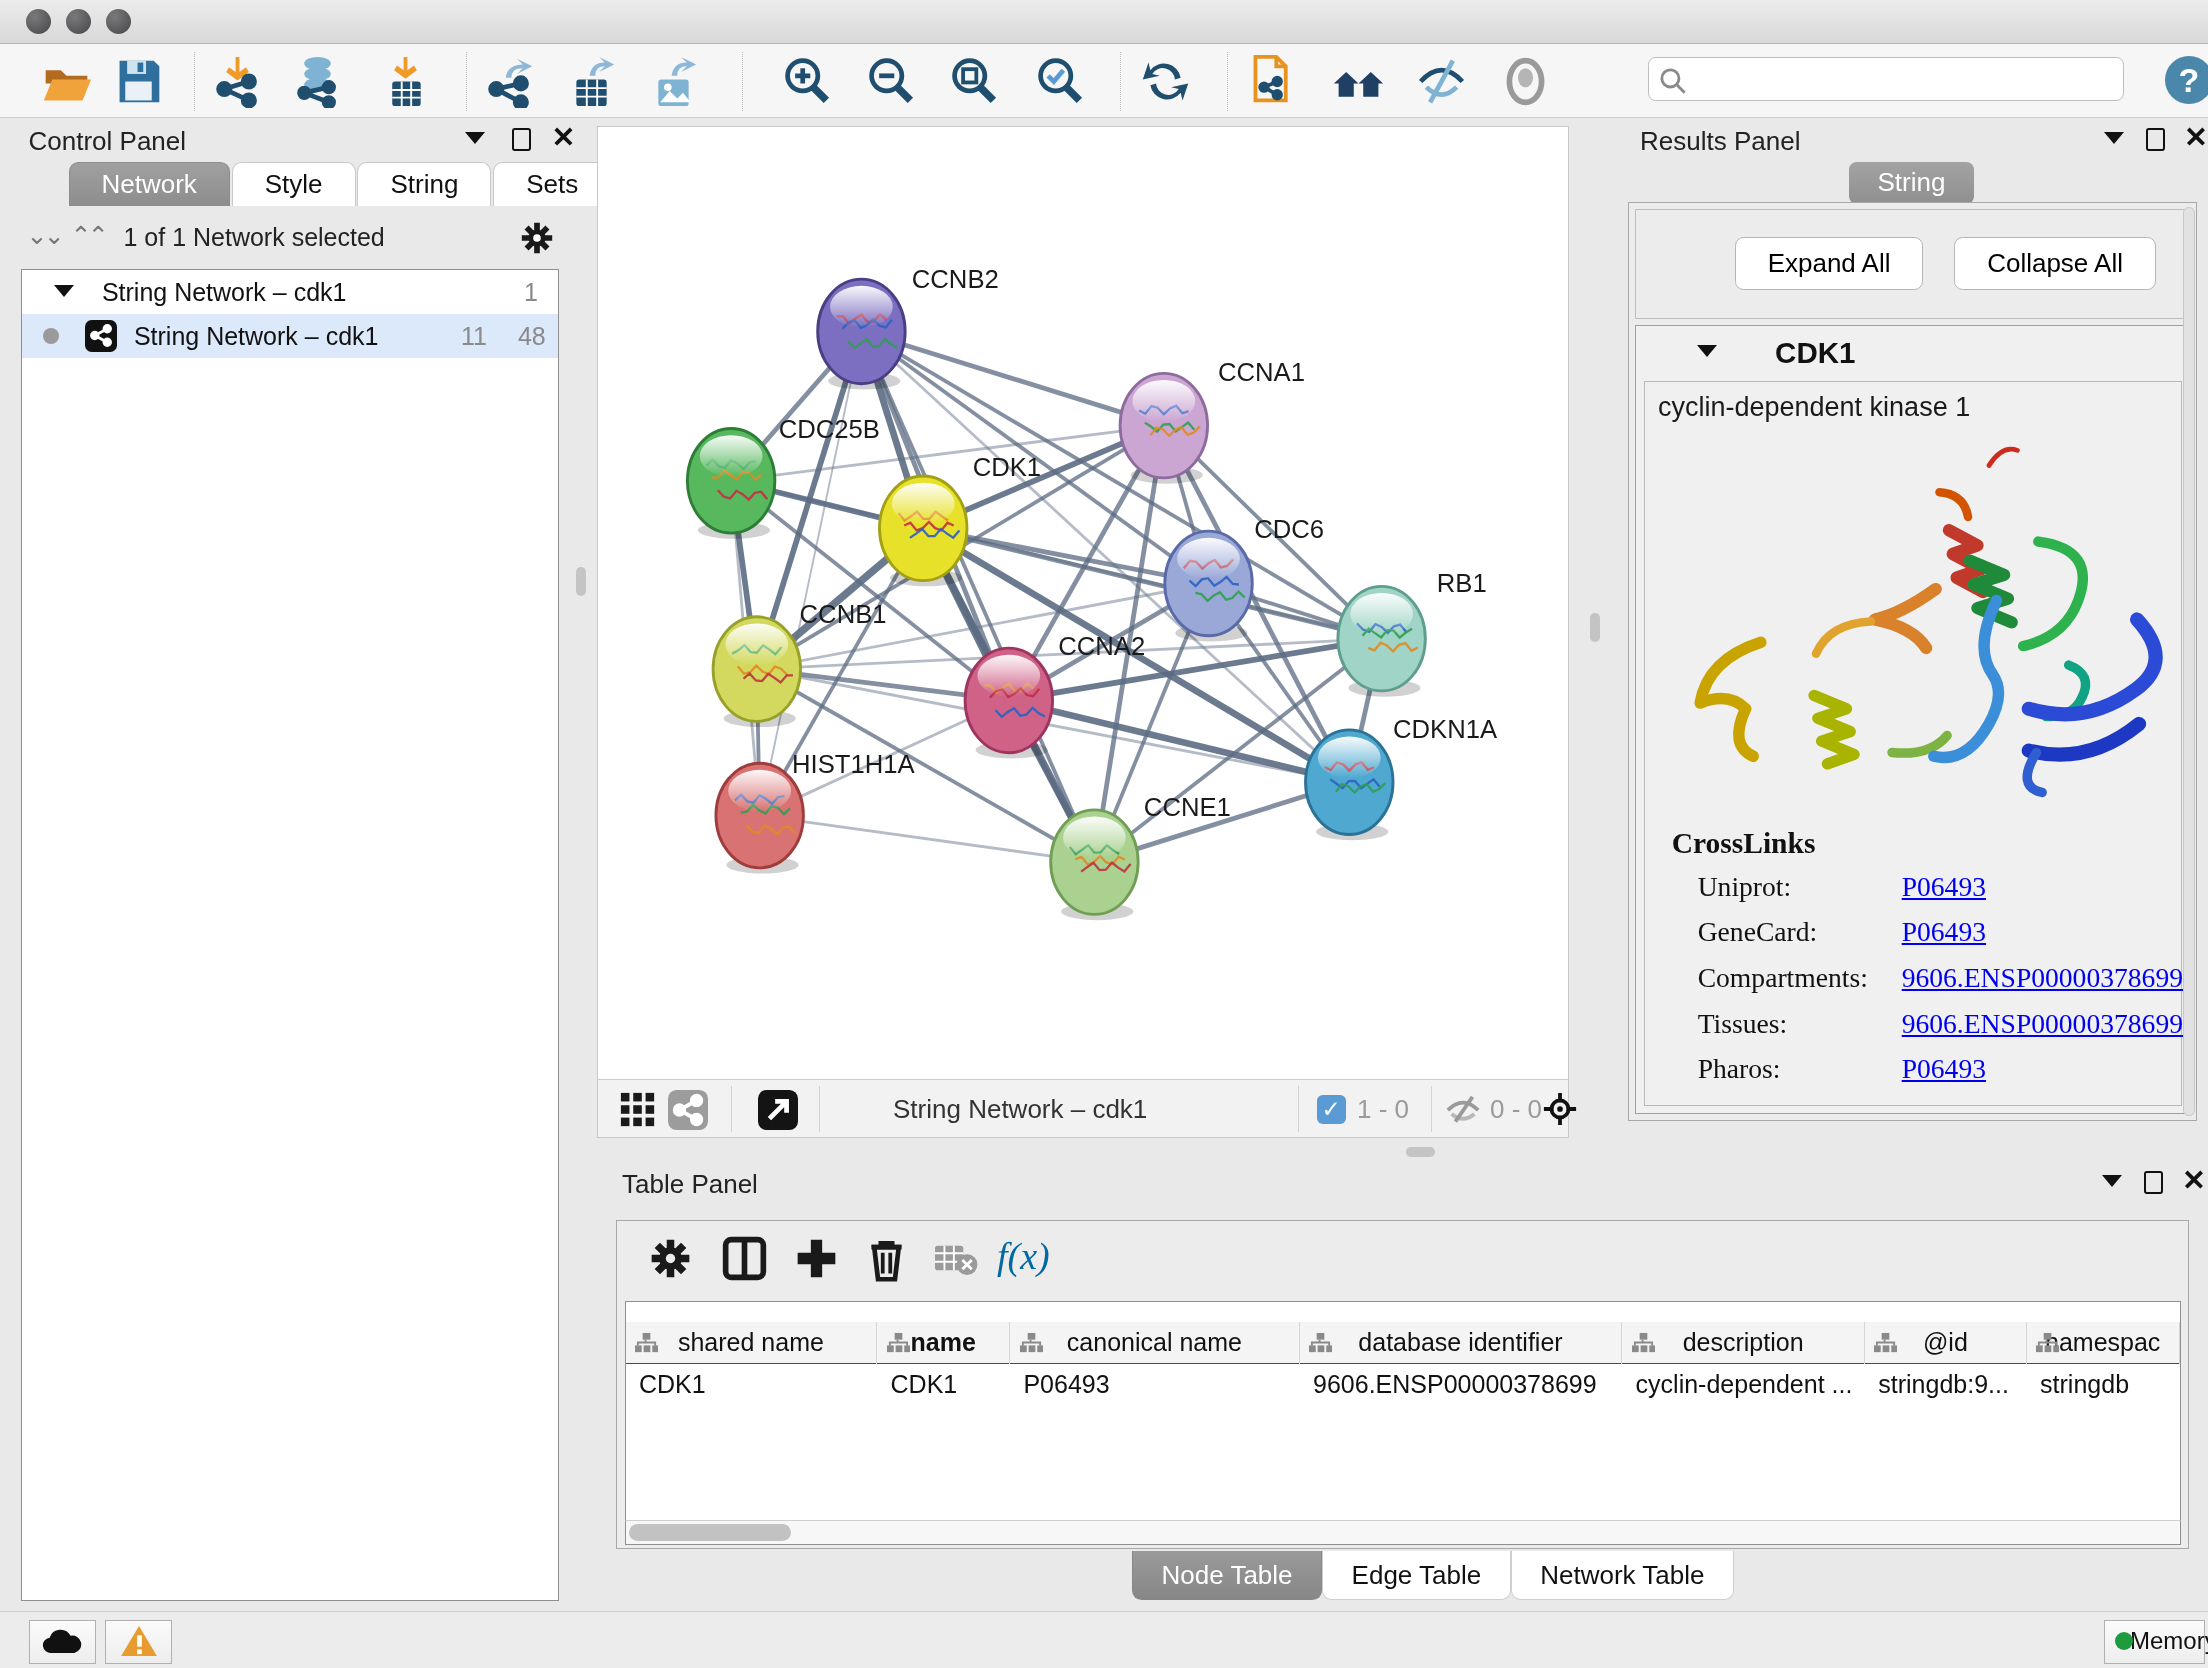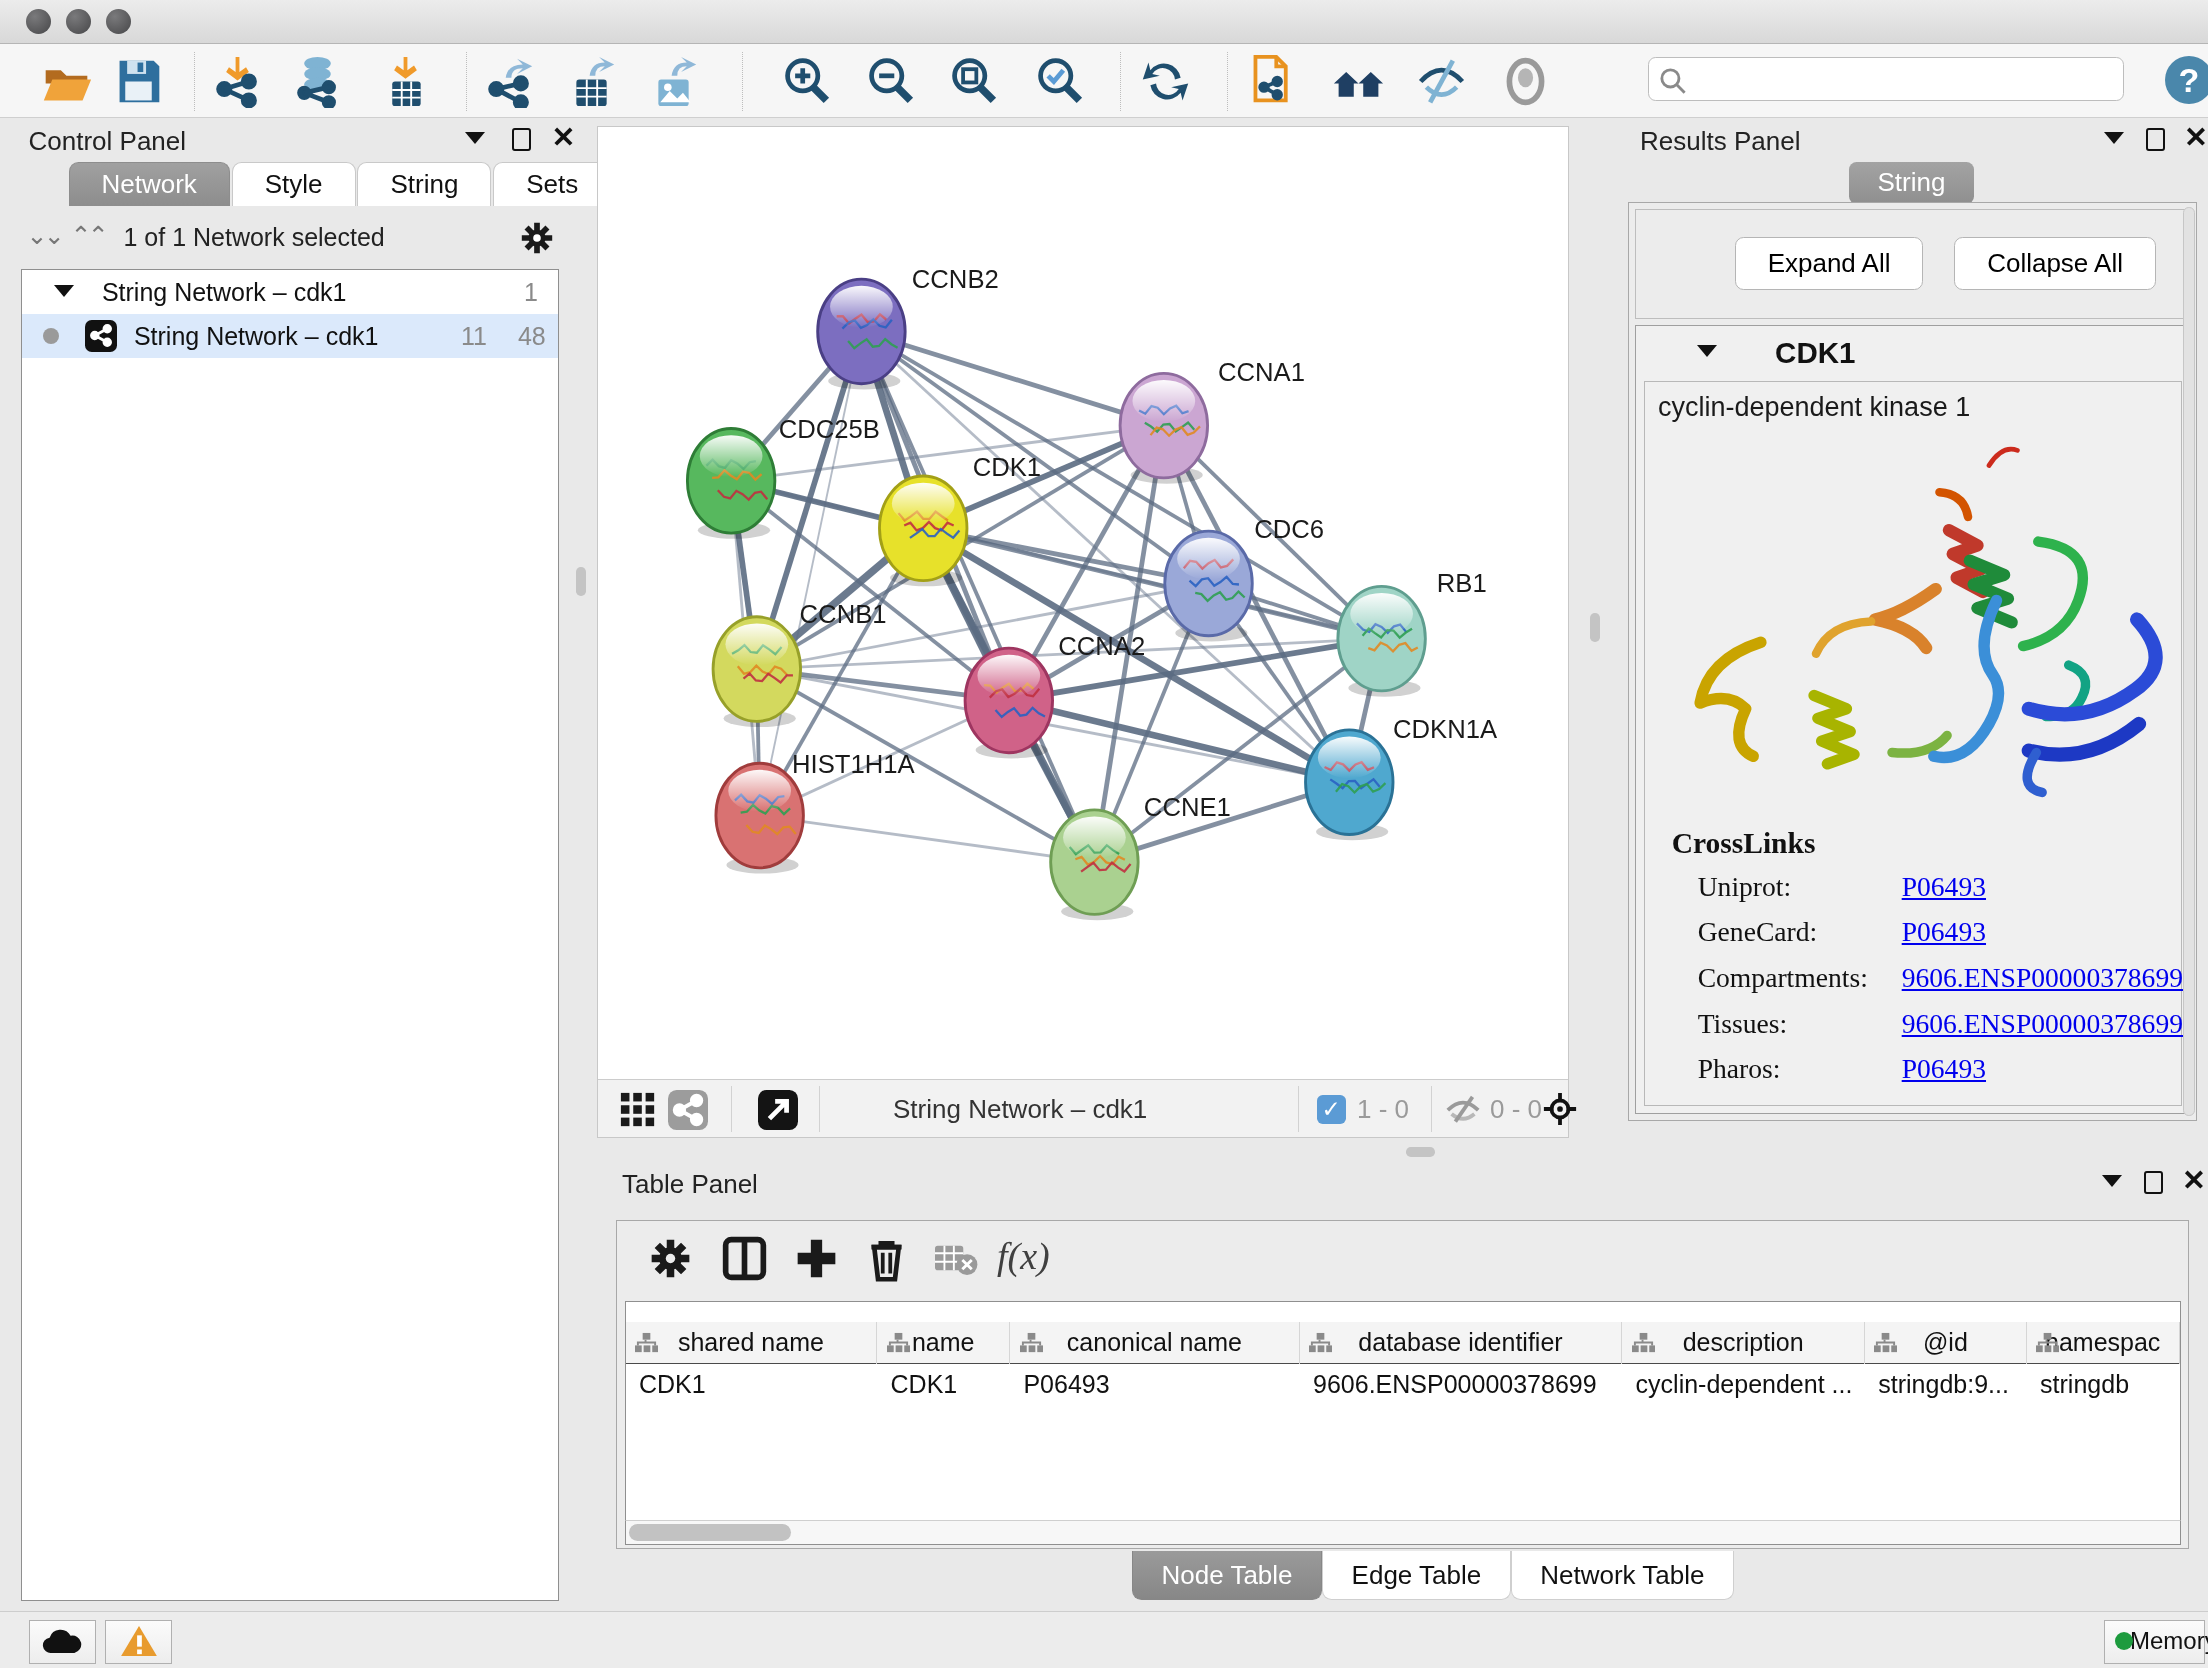--- a/index.html
+++ b/index.html
@@ -98,21 +98,21 @@
   .cl-row { position:absolute; left:53px; width:476px; height:46px; font-size:27.6px; color:#111; }
   .cl-val { position:absolute; left:204px; color:#0000ee; text-decoration:underline; cursor:pointer; }
   #rp-scroll { position:absolute; right:1.9px; top:3.8px; width:11.4px; height:909px;
     background:#e2e2e2; border:1px solid #c6c6c6; border-radius:5.7px; }
 
   
   #table-panel { left:597px; top:1165px; width:1611px; height:439px; }
   #tp-box { position:absolute; left:19px; top:55px; width:1573px; height:329px;
     background:#ececec; border:1px solid #a8a8a8; }
   .tp-tool { position:absolute; top:13.3px; width:49px; height:49px; cursor:pointer; }
-  #tp-fx { position:absolute; left:380px; top:13.3px; font-size:38px; color:#404040;
+  #tp-fx { position:absolute; left:380px; top:13.3px; font-size:38px; color:#0369a1;
     font-style:italic; font-family:"Liberation Serif", serif; }
   #tp-table { position:absolute; left:7.6px; top:80px; width:1556px; height:219px;
     background:#fff; border:1px solid #8f8f8f; border-bottom:none; }
   #tp-header { display:flex; height:42px; background:#f4f4f4; border-bottom:1.9px solid #4a4a4a;margin-top:20px; }
   .th-cell { position:relative; height:42px; border-right:1px solid #d6d6d6;
     font-size:25px; color:#111; text-align:center; line-height:40px; }
   .th-cell svg { position:absolute; left:9.5px; top:9.5px; }
   #tp-rowarea { position:relative; }
   .td-row { display:flex; height:42px; }
   .td-cell { height:42px; font-size:25px; color:#111; padding-left:13.3px; line-height:40px;
@@ -665,21 +665,21 @@
         <div id="tp-header">
             <div class="th-cell" style="width: 252px;"><svg width="23" height="23" viewBox="0 0 24 24">
                 <g fill="#8a8a8a">
                   <rect x="8" y="1" width="8" height="7"></rect>
                   <rect x="0" y="14" width="7" height="7"></rect>
                   <rect x="9" y="14" width="7" height="7"></rect>
                   <rect x="18" y="14" width="6" height="7"></rect>
                   <path d="M11 8v4M3 14v-3h18v3" stroke="#8a8a8a" stroke-width="2" fill="none"></path>
                 </g>
               </svg><span>shared name</span></div>
-            <div class="th-cell" style="width: 133px;"><svg width="23" height="23" viewBox="0 0 24 24">
+            <div class="th-cell" style="width: 133px; font-weight: bold;"><svg width="23" height="23" viewBox="0 0 24 24">
                 <g fill="#8a8a8a">
                   <rect x="8" y="1" width="8" height="7"></rect>
                   <rect x="0" y="14" width="7" height="7"></rect>
                   <rect x="9" y="14" width="7" height="7"></rect>
                   <rect x="18" y="14" width="6" height="7"></rect>
                   <path d="M11 8v4M3 14v-3h18v3" stroke="#8a8a8a" stroke-width="2" fill="none"></path>
                 </g>
               </svg><span>name</span></div>
             <div class="th-cell" style="width: 290px;"><svg width="23" height="23" viewBox="0 0 24 24">
                 <g fill="#8a8a8a">

